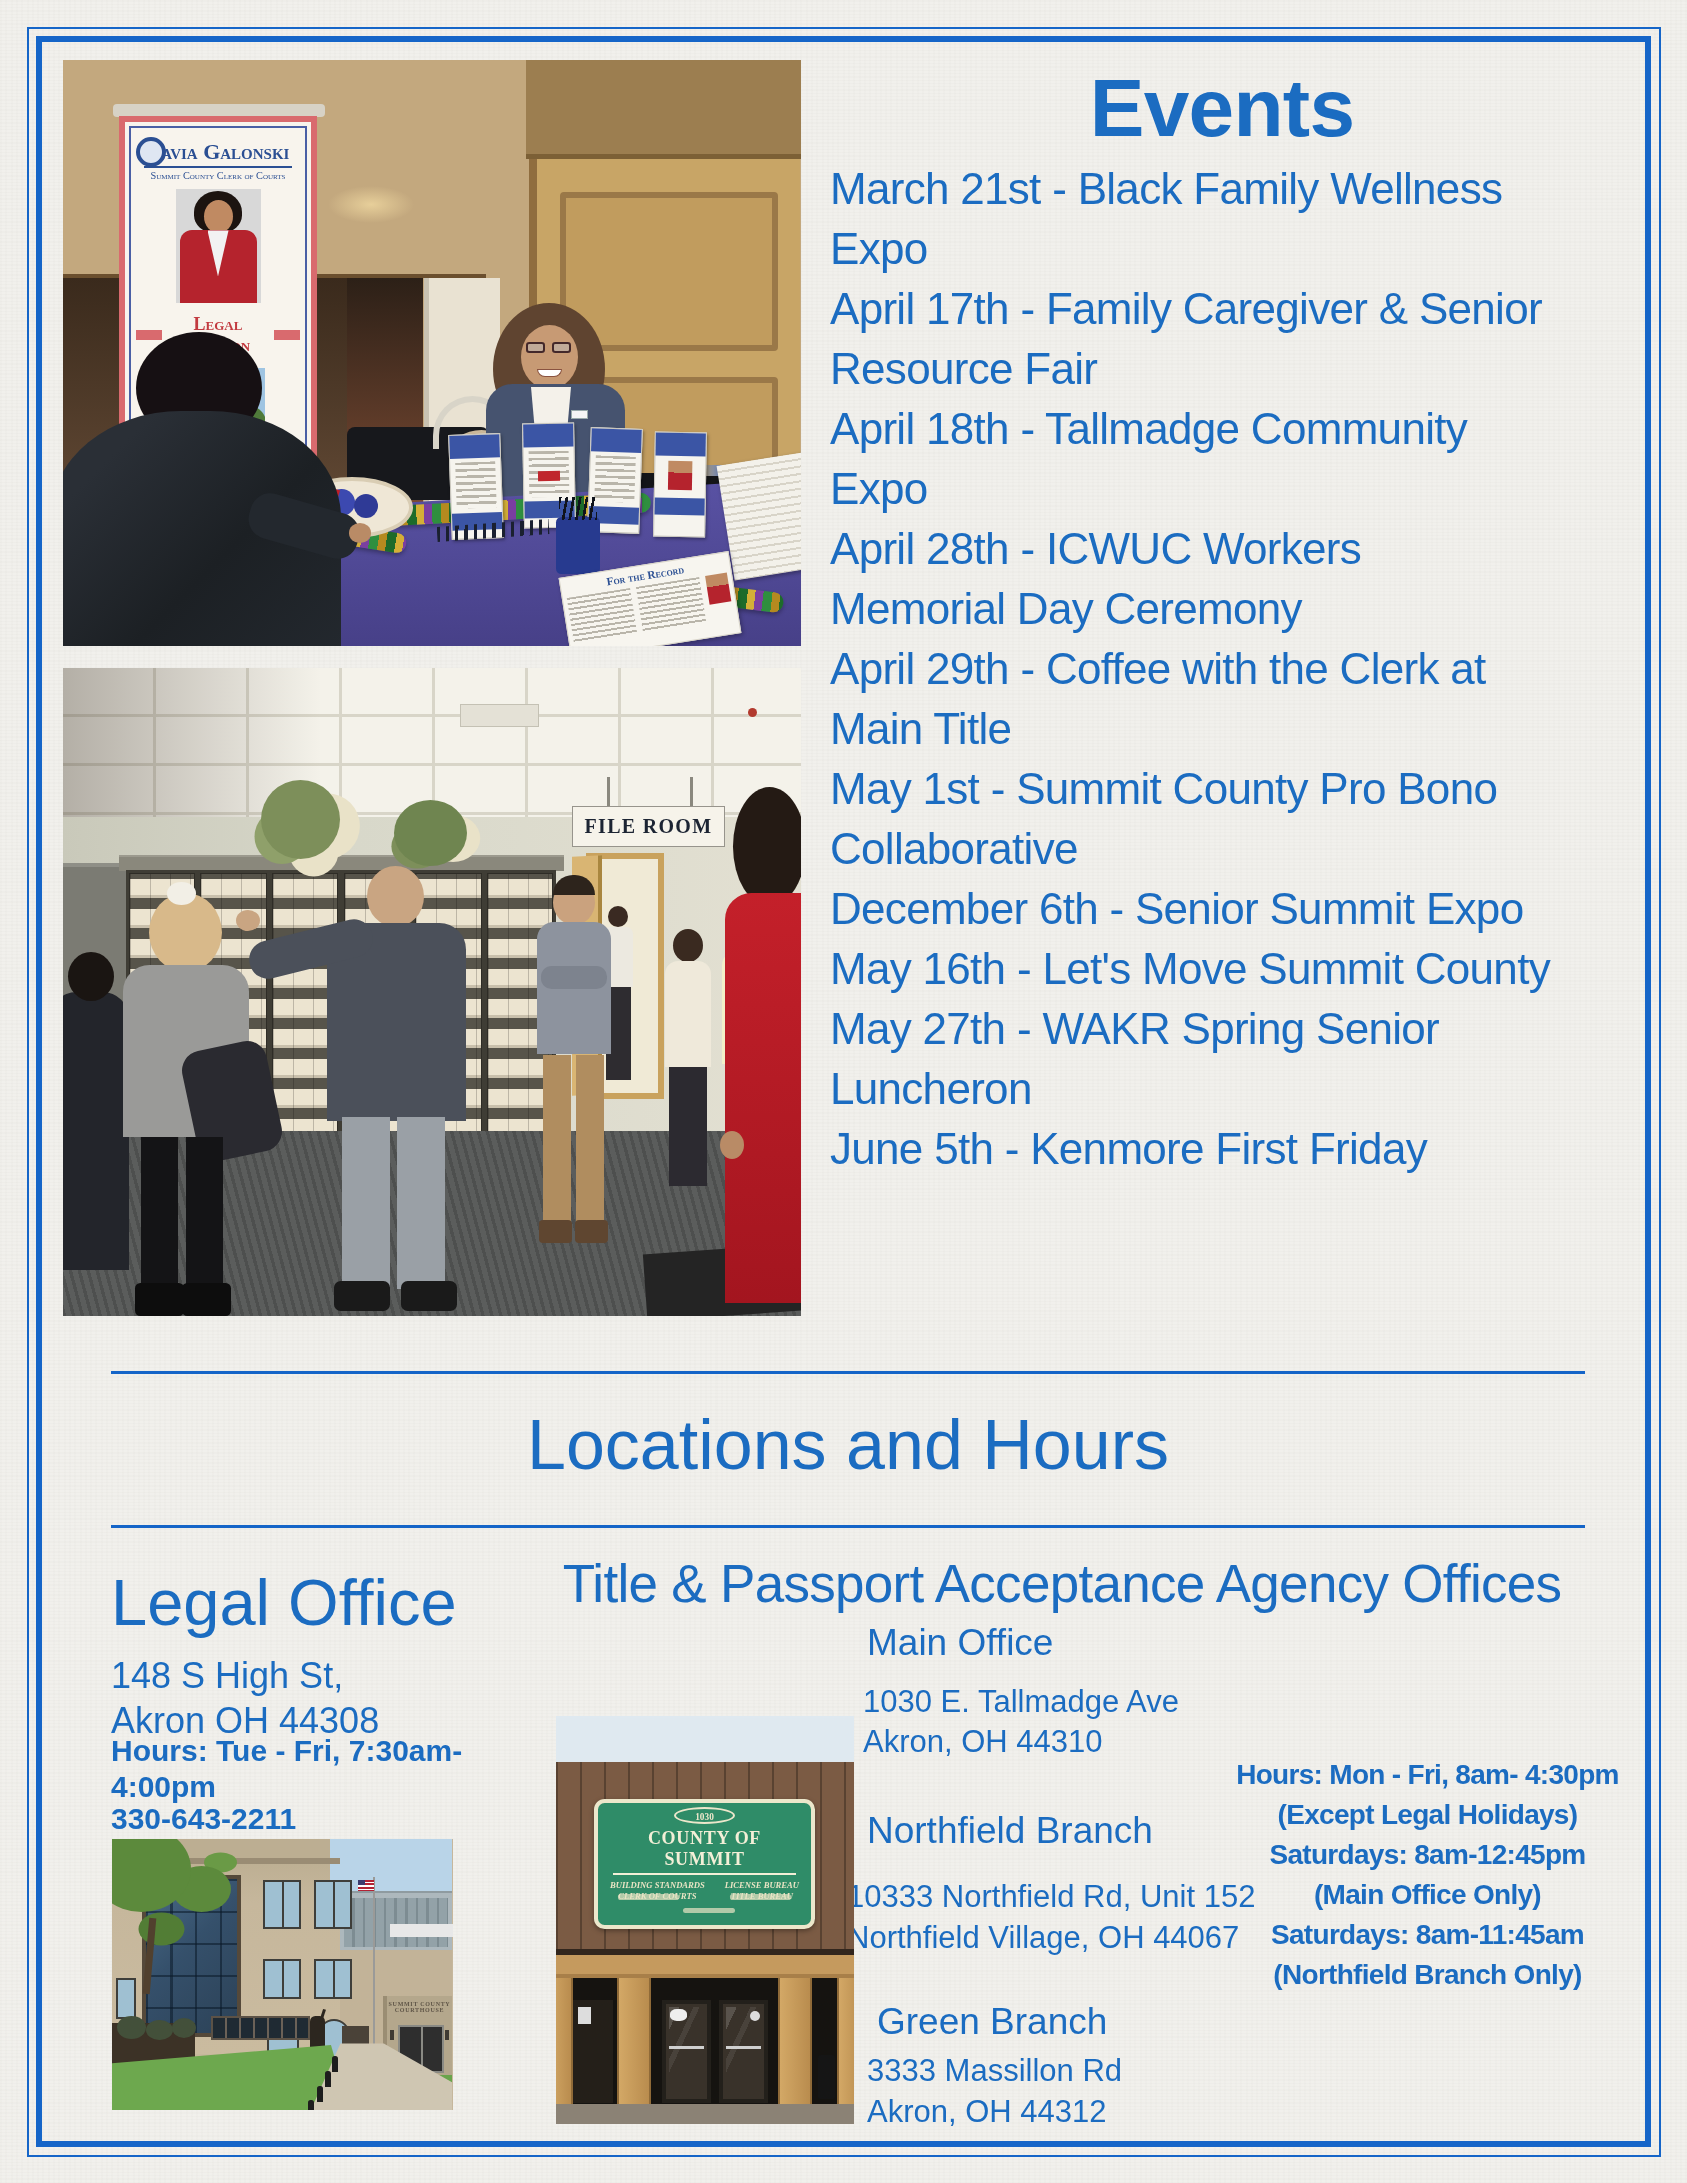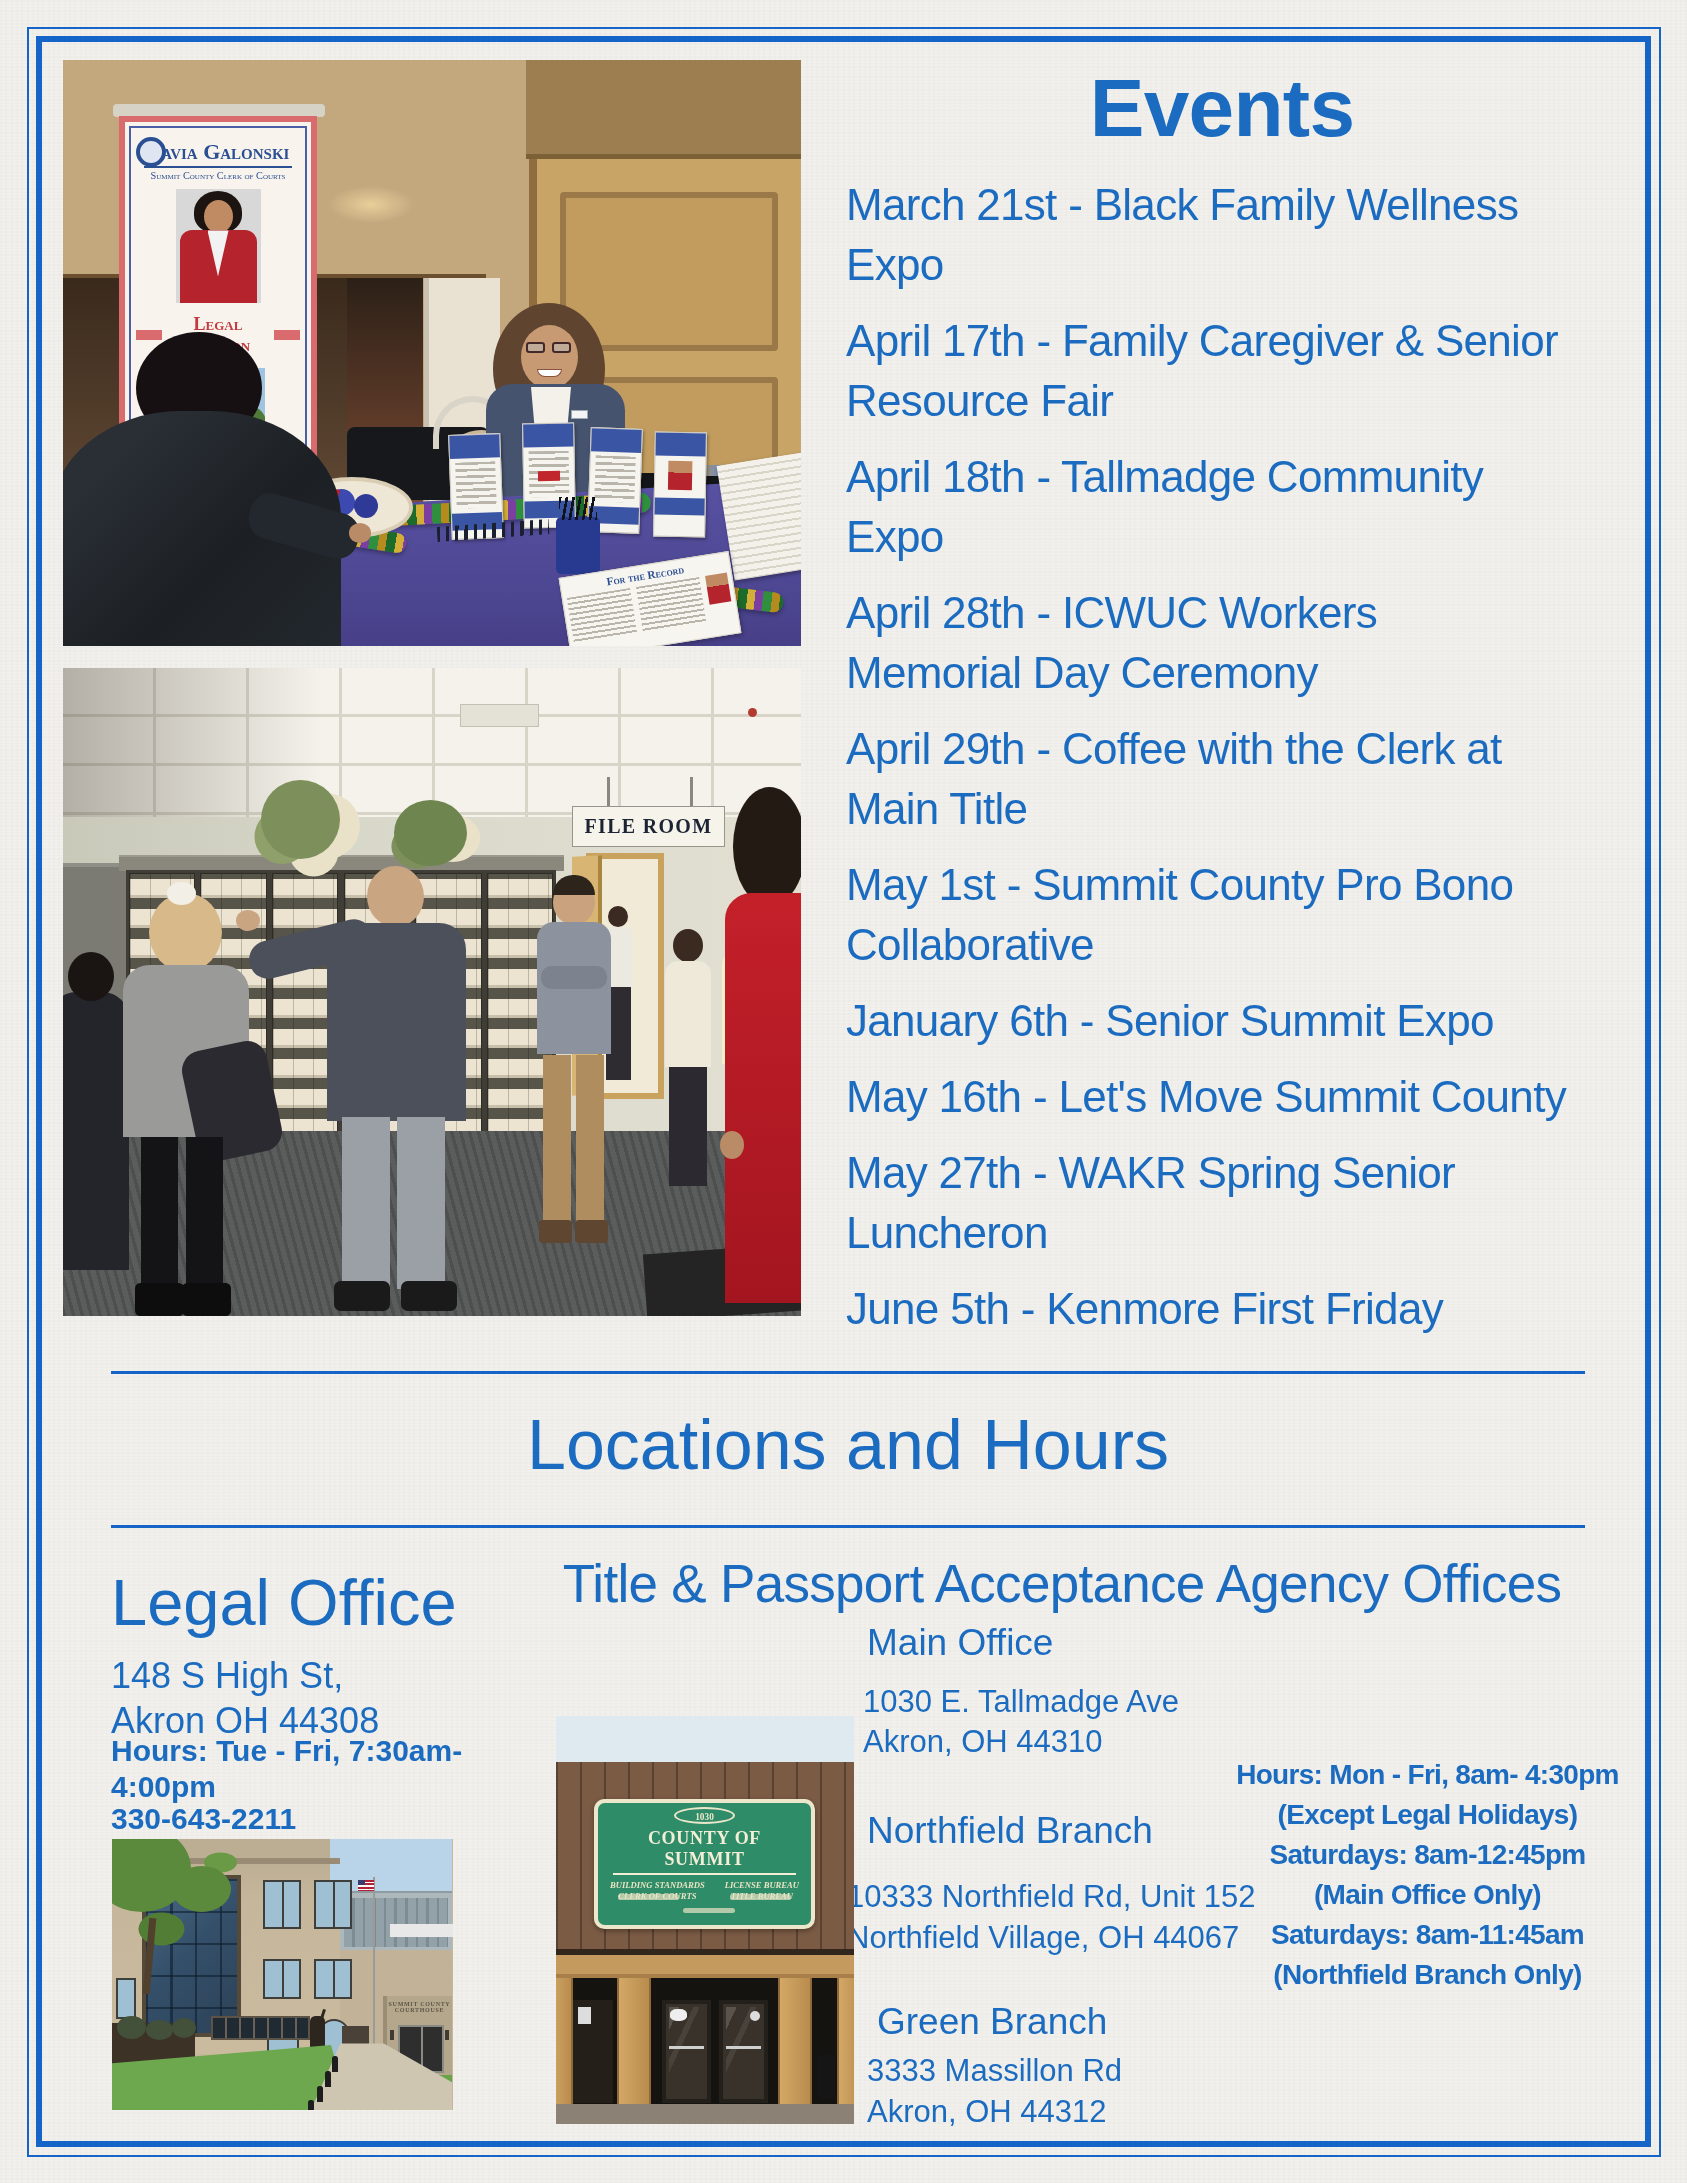--- a/index.html
+++ b/index.html
@@ -17,21 +17,21 @@
   .blue{color:#1b6cc1;}
   .serif{font-family:Liberation Sans, sans-serif;}
   .pre{white-space:pre-line;}
   .center{text-align:center;}
   .bold{font-weight:700;}
 
   
   .events-title{left:830px;top:61px;width:784px;font-size:82px;letter-spacing:-0.7px;}
   .events-list{left:830px;top:159px;width:791px;font-size:44px;line-height:60px;
                letter-spacing:-0.7px;list-style:none;margin:0;padding:0;}
-  .events-list li{white-space:pre-line;margin:16px;padding:0;}
+  .events-list li{white-space:pre-line;margin:0;padding:0;}
   .rule{left:111px;width:1474px;height:3.3px;background:#1565c8;}
   .locations-title{left:111px;top:1405px;width:1474px;font-size:70px;}
   .legal-title{left:111px;top:1565px;font-size:65px;}
   .legal-addr{left:111px;top:1653px;font-size:36px;line-height:45px;}
   .legal-hours{left:111px;top:1733px;font-size:30px;line-height:36px;}
   .legal-phone{left:111px;top:1802px;font-size:30px;}
   .tp-title{left:503px;top:1553px;width:1118px;font-size:53px;letter-spacing:-0.7px;}
   .tp-main-name{left:867px;top:1622px;font-size:37px;}
   .tp-main-addr{left:863px;top:1682px;font-size:31px;line-height:40px;}
   .tp-hours{left:1216px;top:1755px;width:423px;font-size:28px;line-height:40px;letter-spacing:-0.7px;}
@@ -405,21 +405,21 @@
     <li class="ev-item">April 17th - Family Caregiver &amp; Senior
 Resource Fair</li>
     <li class="ev-item">April 18th - Tallmadge Community
 Expo</li>
     <li class="ev-item">April 28th - ICWUC Workers
 Memorial Day Ceremony</li>
     <li class="ev-item">April 29th - Coffee with the Clerk at
 Main Title</li>
     <li class="ev-item">May 1st - Summit County Pro Bono
 Collaborative</li>
-    <li class="ev-item">January 6th - Senior Summit Expo</li>
+    <li class="ev-item">December 6th - Senior Summit Expo</li>
     <li class="ev-item">May 16th - Let's Move Summit County</li>
     <li class="ev-item">May 27th - WAKR Spring Senior
 Luncheron</li>
     <li class="ev-item">June 5th - Kenmore First Friday</li>
   </ol>
 
   <div class="abs rule" style="top:1371px;"></div>
   <div class="abs blue serif center locations-title">Locations and Hours</div>
   <div class="abs rule" style="top:1525px;"></div>
 

